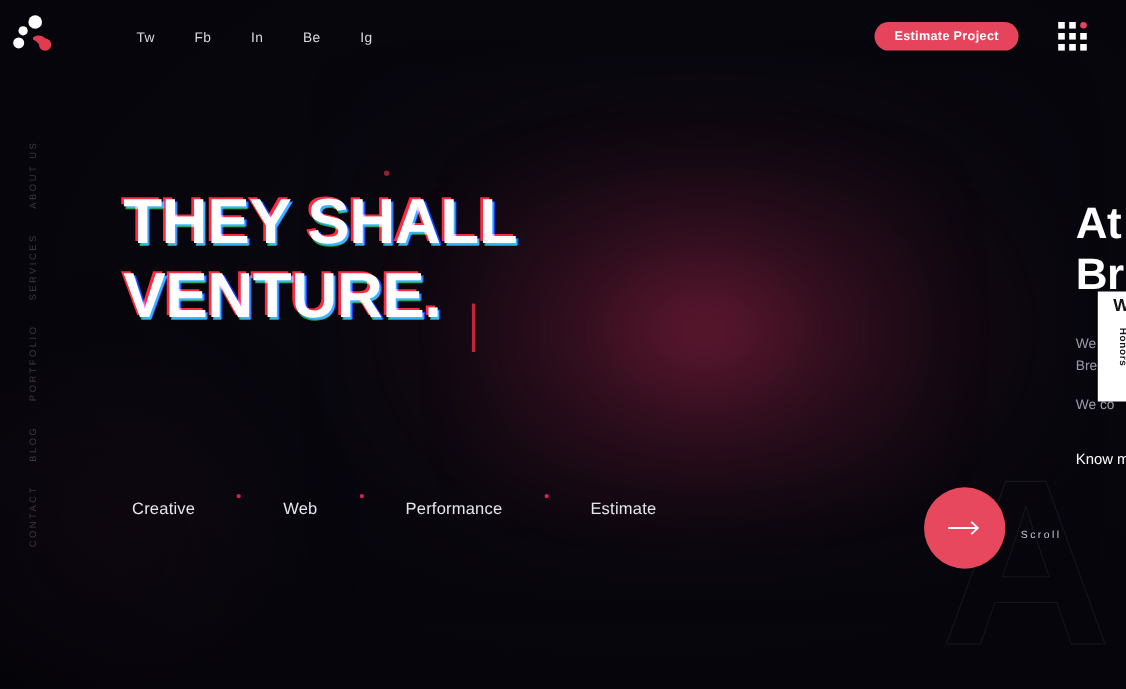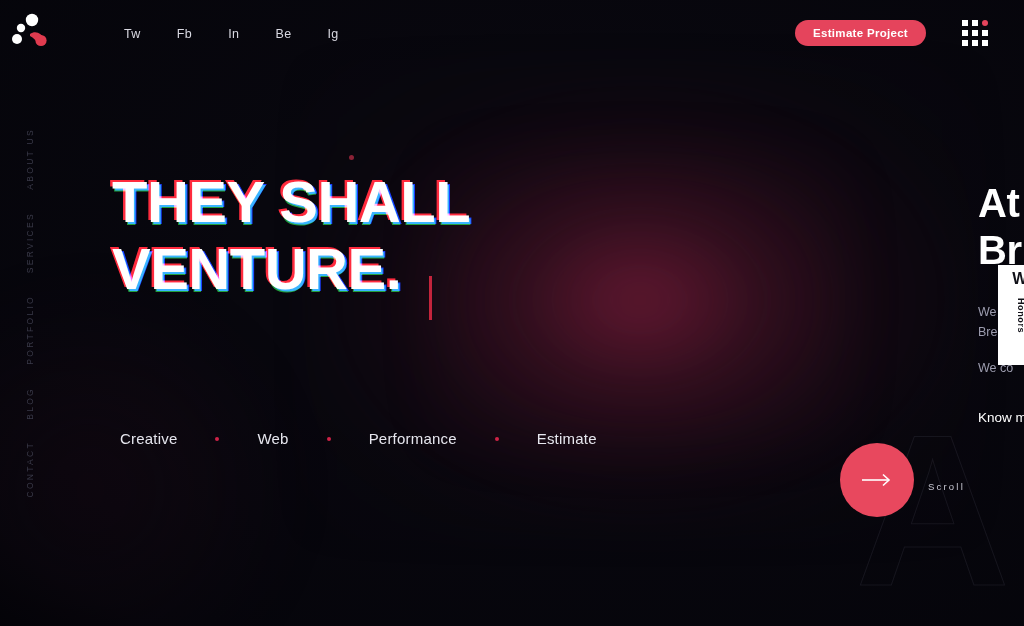--- a/index.html
+++ b/index.html
@@ -145,21 +145,21 @@
     position:absolute; left:317px; top:108px;
     width:3px; height:44px;
     background:#c3243c;
   }
 
   .tags {
     position:absolute; left:8px; top:280px;
     display:flex; align-items:center; gap:0;
   }
   .tags span.t {
-    color:#e6e6ee; font-size:15px; letter-spacing:0.2px;
+    color:#e6e6ee; font-size:15px; letter-spacing:0.2px;margin-top:24px;
   }
   .tags span.sep {
     display:inline-block;
     width:4px; height:4px; border-radius:50%;
     background:#cf2347;
     margin:0 38px;
   }
 
   
   .scroll-zone { position:absolute; left:840px; top:443px; z-index:30; }

